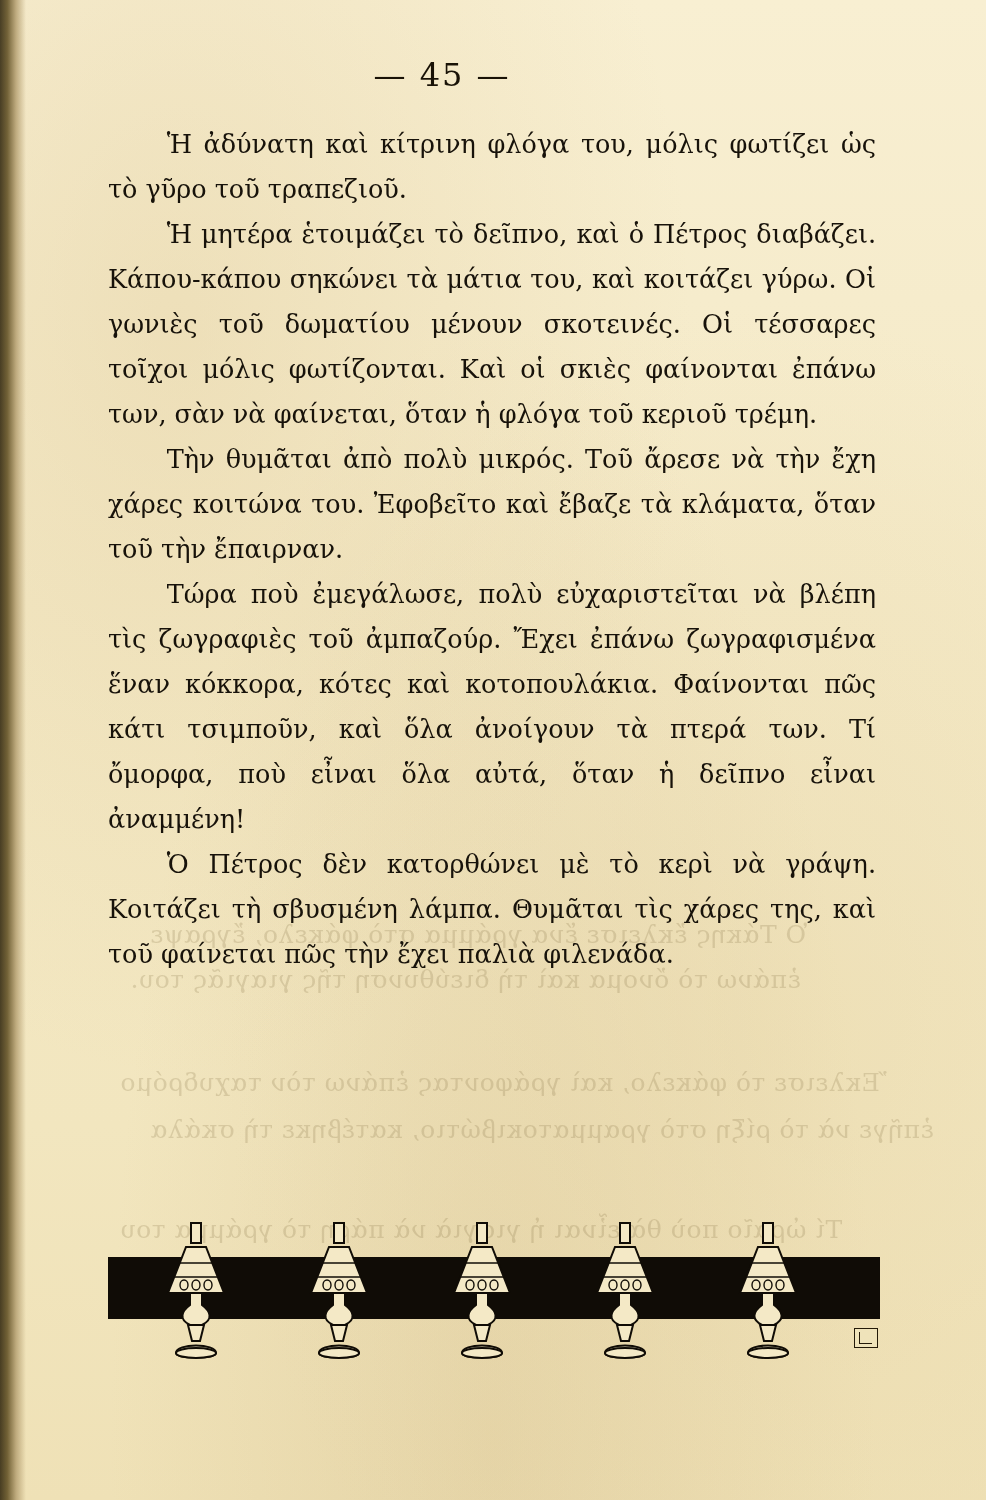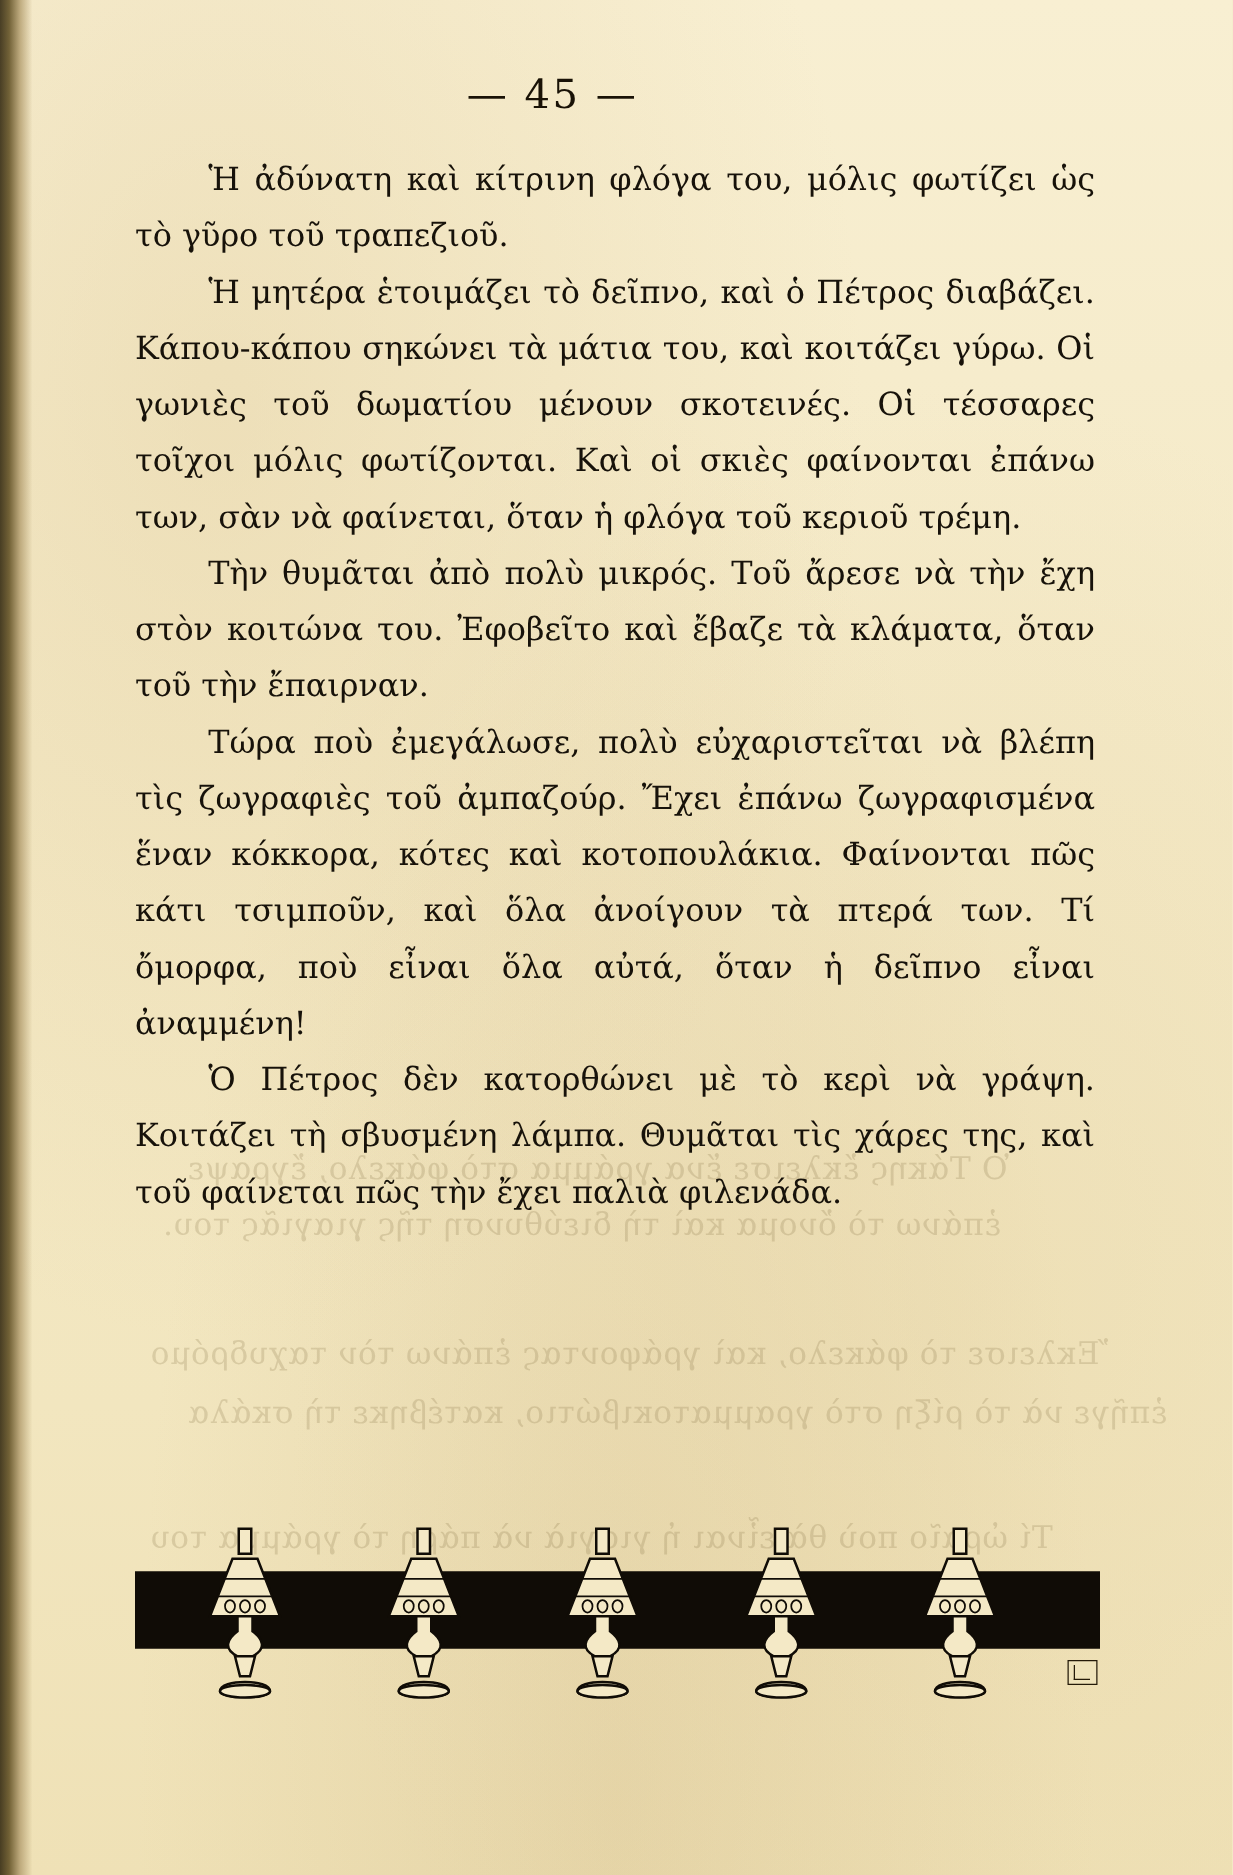--- a/index.html
+++ b/index.html
@@ -116,21 +116,21 @@
 <div class="bleed" style="left:130px; top:965px; font-size:25px;">ἐπάνω τὸ ὄνομα καὶ τὴ διεύθυνση τῆς γιαγιᾶς του.</div>
 <div class="bleed" style="left:120px; top:1068px; font-size:25px;">Ἔκλεισε τὸ φάκελο, καὶ γράφοντας ἐπάνω τὸν ταχυδρόμο</div>
 <div class="bleed" style="left:150px; top:1115px; font-size:25px;">ἐπῆγε νὰ τὸ ρίξη στὸ γραμματοκιβώτιο, κατέβηκε τὴ σκάλα</div>
 <div class="bleed" style="left:120px; top:1215px; font-size:25px;">Τί ὡραῖο ποὺ θὰ εἶναι ἡ γιαγιὰ νὰ πάρη τὸ γράμμα του</div>
 
 <div class="page-number">— 45 —</div>
 
 <div class="text-block">
   <p>Ἡ ἀδύνατη καὶ κίτρινη φλόγα του, μόλις φωτίζει ὡς τὸ γῦρο τοῦ τραπεζιοῦ.</p>
   <p>Ἡ μητέρα ἑτοιμάζει τὸ δεῖπνο, καὶ ὁ Πέτρος διαβάζει. Κάπου-κάπου σηκώνει τὰ μάτια του, καὶ κοιτάζει γύρω. Οἱ γωνιὲς τοῦ δωματίου μένουν σκοτεινές. Οἱ τέσσαρες τοῖχοι μόλις φωτίζονται. Καὶ οἱ σκιὲς φαίνονται ἐπάνω των, σὰν νὰ φαίνεται, ὅταν ἡ φλόγα τοῦ κεριοῦ τρέμη.</p>
-  <p>Τὴν θυμᾶται ἀπὸ πολὺ μικρός. Τοῦ ἄρεσε νὰ τὴν ἔχη στὸν κοιτώνα του. Ἐφοβεῖτο καὶ ἔβαζε τὰ κλάματα, ὅταν τοῦ τὴν ἔπαιρναν.</p>
+  <p>Τὴν θυμᾶται ἀπὸ πολὺ μικρός. Τοῦ ἄρεσε νὰ τὴν ἔχη χάρες κοιτώνα του. Ἐφοβεῖτο καὶ ἔβαζε τὰ κλάματα, ὅταν τοῦ τὴν ἔπαιρναν.</p>
   <p>Τώρα ποὺ ἐμεγάλωσε, πολὺ εὐχαριστεῖται νὰ βλέπη τὶς ζωγραφιὲς τοῦ ἀμπαζούρ. Ἔχει ἐπάνω ζωγραφισμένα ἕναν κόκκορα, κότες καὶ κοτοπουλάκια. Φαίνονται πῶς κάτι τσιμποῦν, καὶ ὅλα ἀνοίγουν τὰ πτερά των. Τί ὄμορφα, ποὺ εἶναι ὅλα αὐτά, ὅταν ἡ δεῖπνο εἶναι ἀναμμένη!</p>
   <p>Ὁ Πέτρος δὲν κατορθώνει μὲ τὸ κερὶ νὰ γράψη. Κοιτάζει τὴ σβυσμένη λάμπα. Θυμᾶται τὶς χάρες της, καὶ τοῦ φαίνεται πῶς τὴν ἔχει παλιὰ φιλενάδα.</p>
 </div>
 
 <div class="vignette">
   <svg width="772" height="190" viewBox="0 0 772 190" xmlns="http://www.w3.org/2000/svg">
 
     <rect x="0" y="42" width="772" height="62" fill="#100c06"></rect>
     <g stroke="#100c06" stroke-width="2" fill="#f4e9c6">
 

